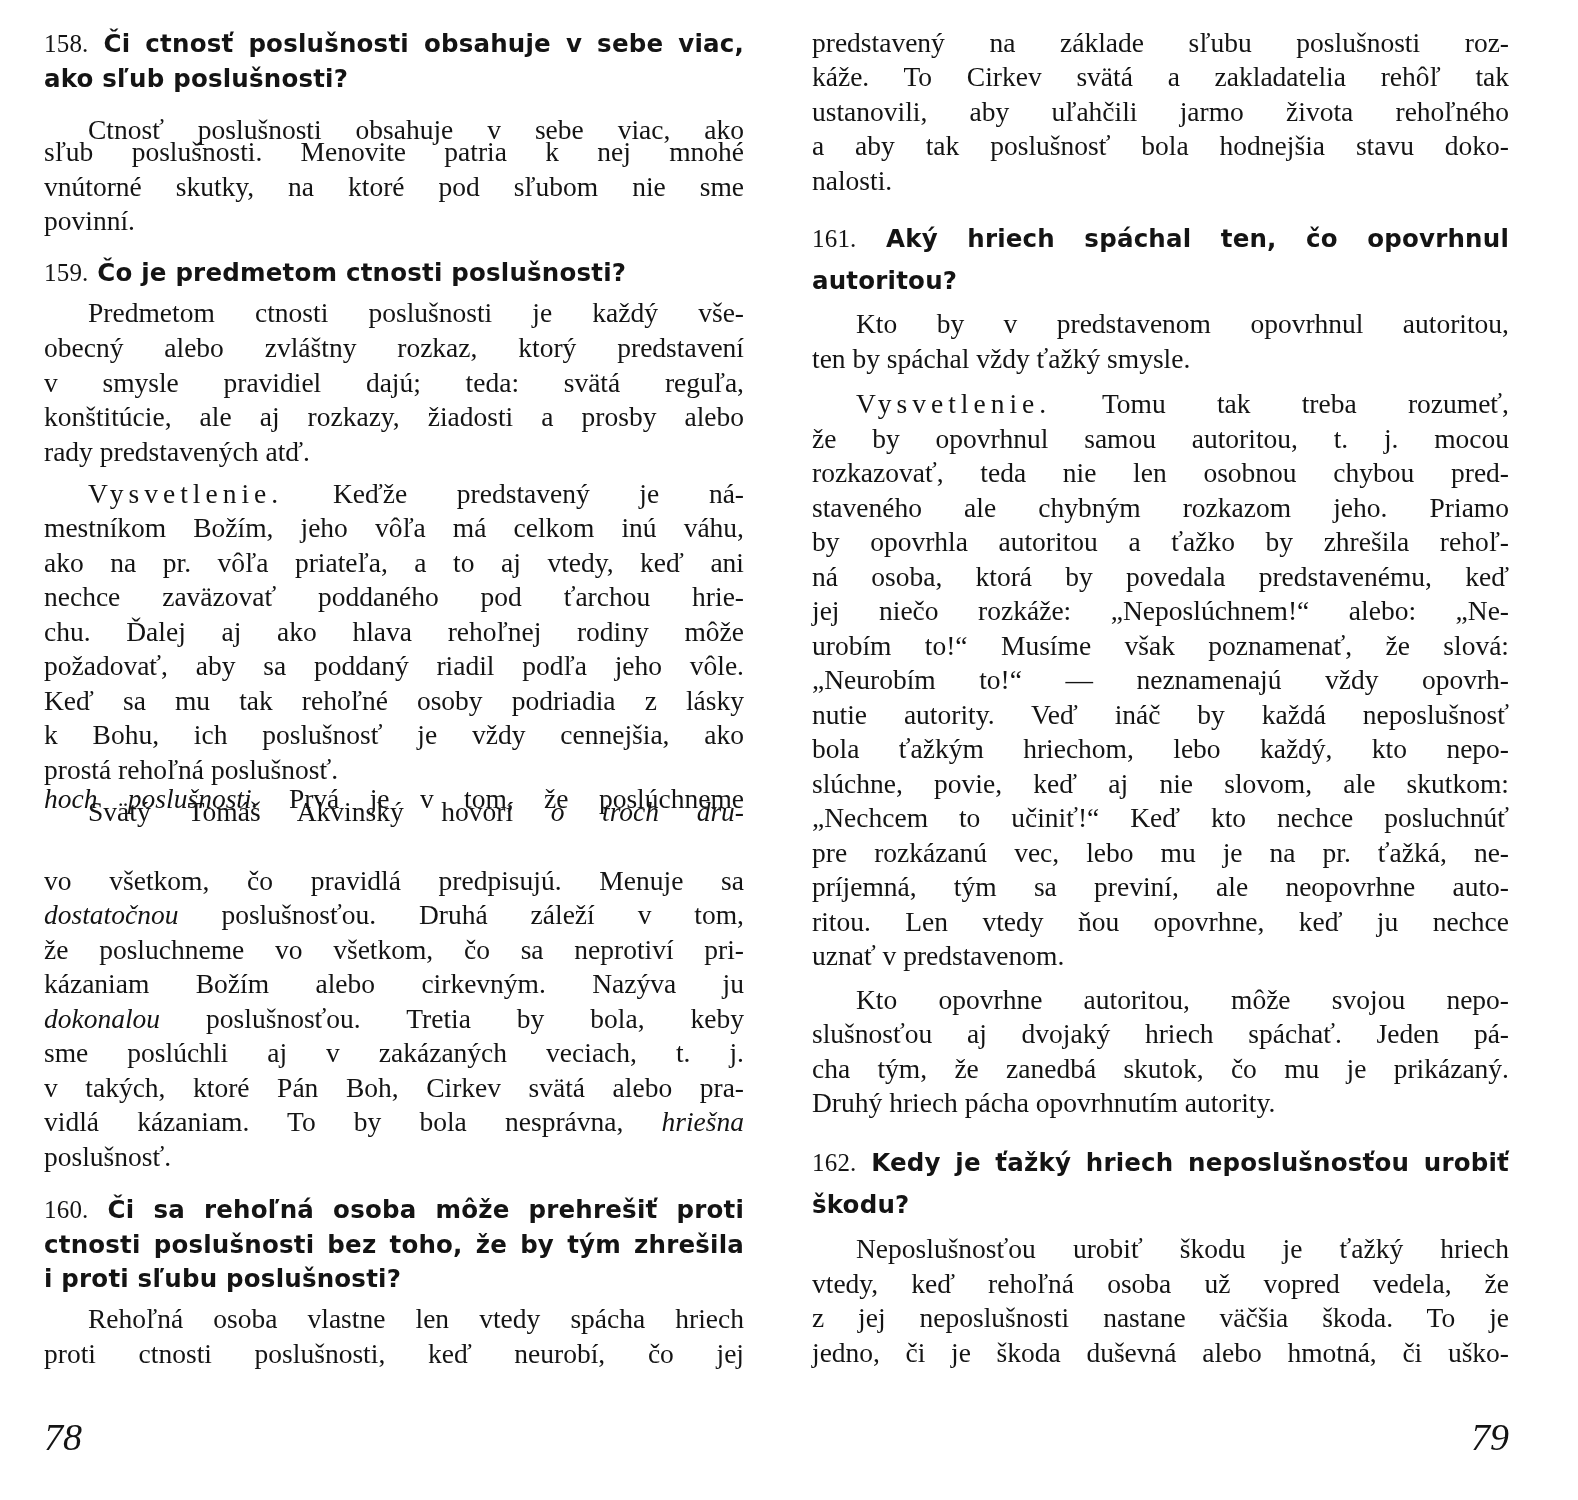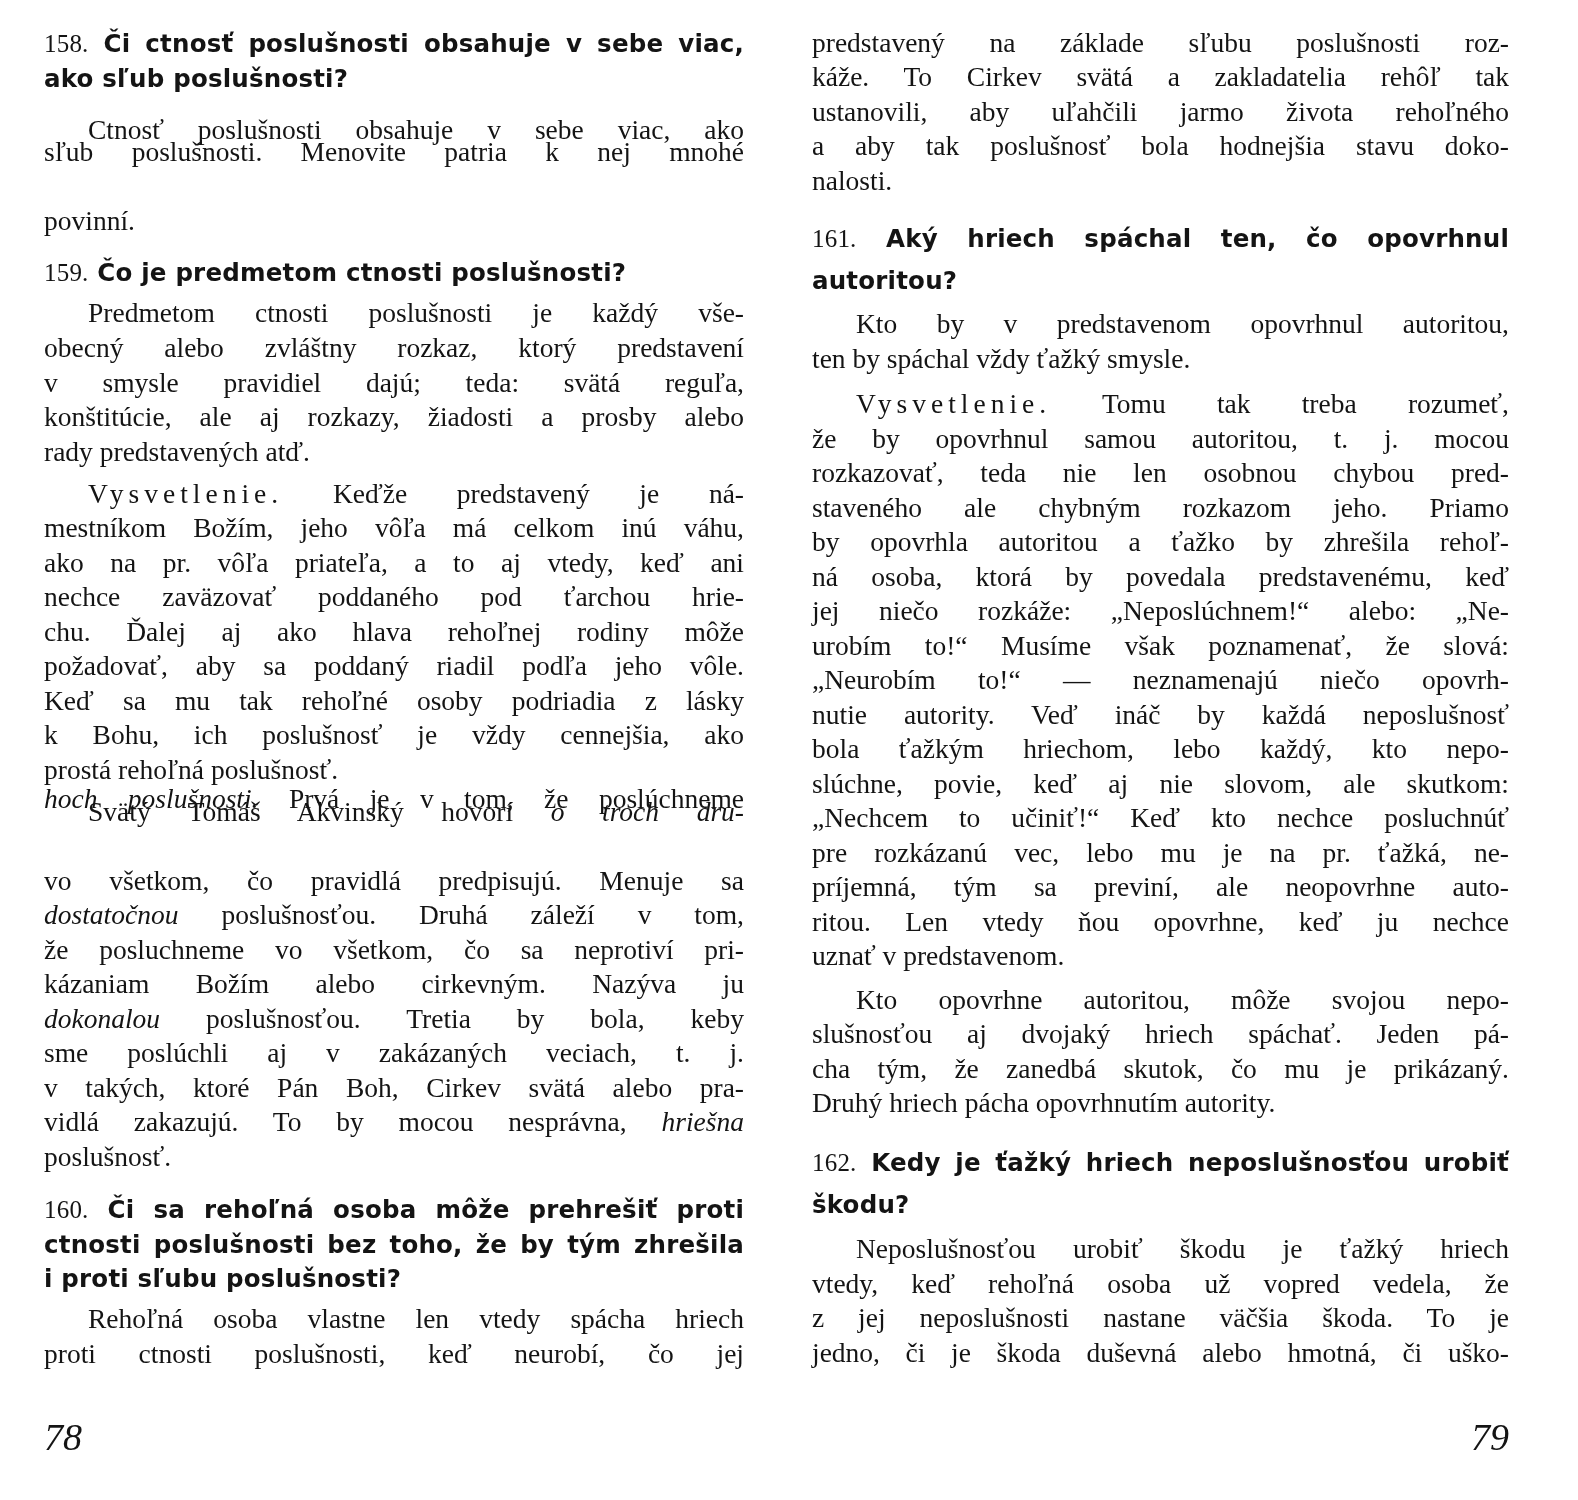--- a/index.html
+++ b/index.html
@@ -24,20 +24,21 @@
   </style>
 </head>
 <body>
 
 <div class="page page-left">
 
   <div class="line head" style="top:27px"><span class="num">158.</span> <span>Či ctnosť poslušnosti obsahuje v sebe viac,</span></div>
   <div class="line head last" style="top:62px">ako sľub poslušnosti?</div>
   <div class="line indent" style="top:113px">Ctnosť poslušnosti obsahuje v sebe viac, ako</div>
   <div class="line" style="top:135px">sľub poslušnosti. Menovite patria k nej mnohé</div>
+  <div class="line" style="top:170px">vnútorné skutky, na ktoré pod sľubom nie sme</div>
   <div class="line last" style="top:204px">povinní.</div>
 
   <div class="line head last" style="top:256px"><span class="num">159.</span> <span>Čo je predmetom ctnosti poslušnosti?</span></div>
   <div class="line indent" style="top:296px">Predmetom ctnosti poslušnosti je každý vše-</div>
   <div class="line" style="top:331px">obecný alebo zvláštny rozkaz, ktorý predstavení</div>
   <div class="line" style="top:366px">v smysle pravidiel dajú; teda: svätá reguľa,</div>
   <div class="line" style="top:400px">konštitúcie, ale aj rozkazy, žiadosti a prosby alebo</div>
   <div class="line last" style="top:435px">rady predstavených atď.</div>
 
   <div class="line indent" style="top:477px"><span class="spaced">Vysvetlenie.</span> <span>Keďže predstavený je ná-</span></div>
@@ -52,21 +53,21 @@
 
   <div class="line indent" style="top:795px"><span>Svätý Tomáš Akvinský hovorí </span><span class="it">o troch dru-</span></div>
   <div class="line" style="top:782px"><span class="it">hoch poslušnosti.</span><span> Prvá je v tom, že poslúchneme</span></div>
   <div class="line" style="top:864px">vo všetkom, čo pravidlá predpisujú. Menuje sa</div>
   <div class="line" style="top:898px"><span class="it">dostatočnou</span><span> poslušnosťou. Druhá záleží v tom,</span></div>
   <div class="line" style="top:933px">že posluchneme vo všetkom, čo sa neprotiví pri-</div>
   <div class="line" style="top:967px">kázaniam Božím alebo cirkevným. Nazýva ju</div>
   <div class="line" style="top:1002px"><span class="it">dokonalou</span><span> poslušnosťou. Tretia by bola, keby</span></div>
   <div class="line" style="top:1036px">sme poslúchli aj v zakázaných veciach, t. j.</div>
   <div class="line" style="top:1071px">v takých, ktoré Pán Boh, Cirkev svätá alebo pra-</div>
-  <div class="line" style="top:1105px"><span>vidlá zakazujú. To by mocou nesprávna, </span><span class="it">hriešna</span></div>
+  <div class="line" style="top:1105px"><span>vidlá kázaniam. To by bola nesprávna, </span><span class="it">hriešna</span></div>
   <div class="line last" style="top:1140px">poslušnosť.</div>
 
   <div class="line head" style="top:1193px"><span class="num">160.</span> <span>Či sa rehoľná osoba môže prehrešiť proti</span></div>
   <div class="line head" style="top:1228px">ctnosti poslušnosti bez toho, že by tým zhrešila</div>
   <div class="line head last" style="top:1262px">i proti sľubu poslušnosti?</div>
   <div class="line indent" style="top:1302px">Rehoľná osoba vlastne len vtedy spácha hriech</div>
   <div class="line" style="top:1337px">proti ctnosti poslušnosti, keď neurobí, čo jej</div>
 
   <div class="folio folio-left">78</div>
 </div>
@@ -84,21 +85,21 @@
   <div class="line last" style="top:342px">ten by spáchal vždy ťažký smysle.</div>
 
   <div class="line indent" style="top:387px"><span class="spaced">Vysvetlenie.</span> <span>Tomu tak treba rozumeť,</span></div>
   <div class="line" style="top:422px">že by opovrhnul samou autoritou, t. j. mocou</div>
   <div class="line" style="top:456px">rozkazovať, teda nie len osobnou chybou pred-</div>
   <div class="line" style="top:491px">staveného ale chybným rozkazom jeho. Priamo</div>
   <div class="line" style="top:525px">by opovrhla autoritou a ťažko by zhrešila rehoľ-</div>
   <div class="line" style="top:560px">ná osoba, ktorá by povedala predstavenému, keď</div>
   <div class="line" style="top:594px">jej niečo rozkáže: „Neposlúchnem!“ alebo: „Ne-</div>
   <div class="line" style="top:629px">urobím to!“ Musíme však poznamenať, že slová:</div>
-  <div class="line" style="top:663px">„Neurobím to!“ — neznamenajú niečo opovrh-</div>
+  <div class="line" style="top:663px">„Neurobím to!“ — neznamenajú vždy opovrh-</div>
   <div class="line" style="top:698px">nutie autority. Veď ináč by každá neposlušnosť</div>
   <div class="line" style="top:732px">bola ťažkým hriechom, lebo každý, kto nepo-</div>
   <div class="line" style="top:767px">slúchne, povie, keď aj nie slovom, ale skutkom:</div>
   <div class="line" style="top:801px">„Nechcem to učiniť!“ Keď kto nechce posluchnúť</div>
   <div class="line" style="top:836px">pre rozkázanú vec, lebo mu je na pr. ťažká, ne-</div>
   <div class="line" style="top:870px">príjemná, tým sa previní, ale neopovrhne auto-</div>
   <div class="line" style="top:905px">ritou. Len vtedy ňou opovrhne, keď ju nechce</div>
   <div class="line last" style="top:939px">uznať v predstavenom.</div>
 
   <div class="line indent" style="top:983px">Kto opovrhne autoritou, môže svojou nepo-</div>

